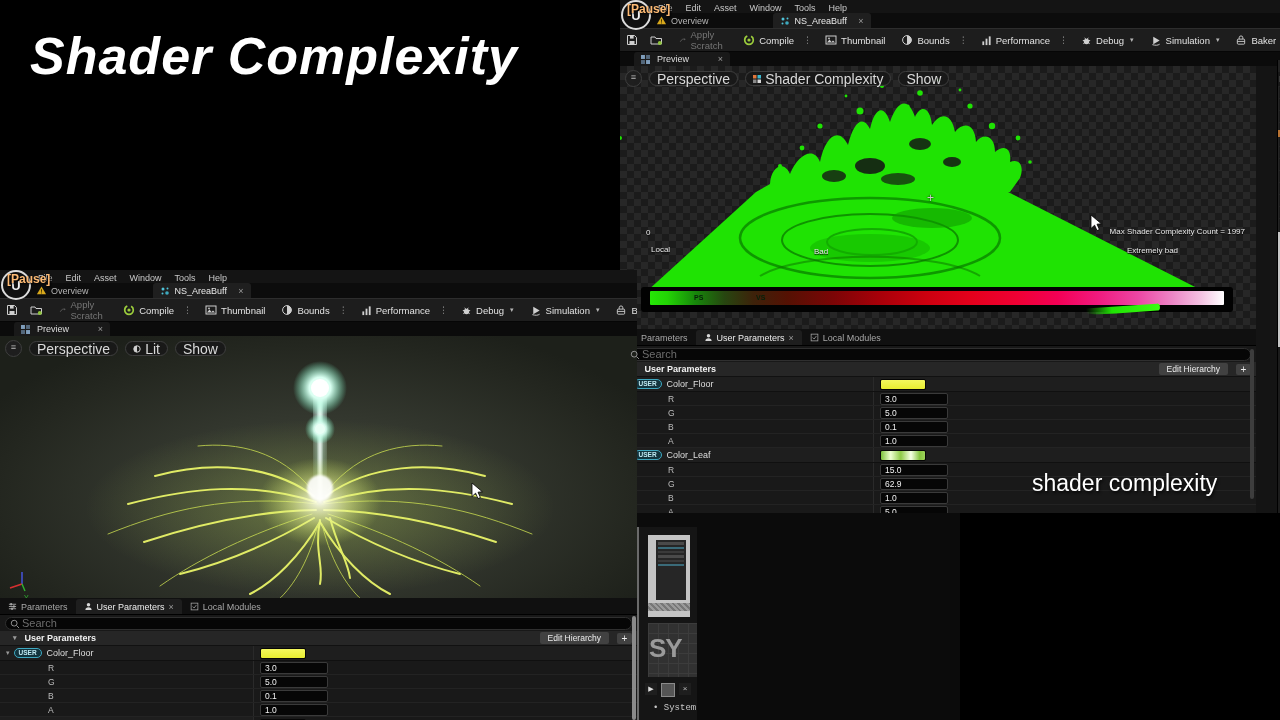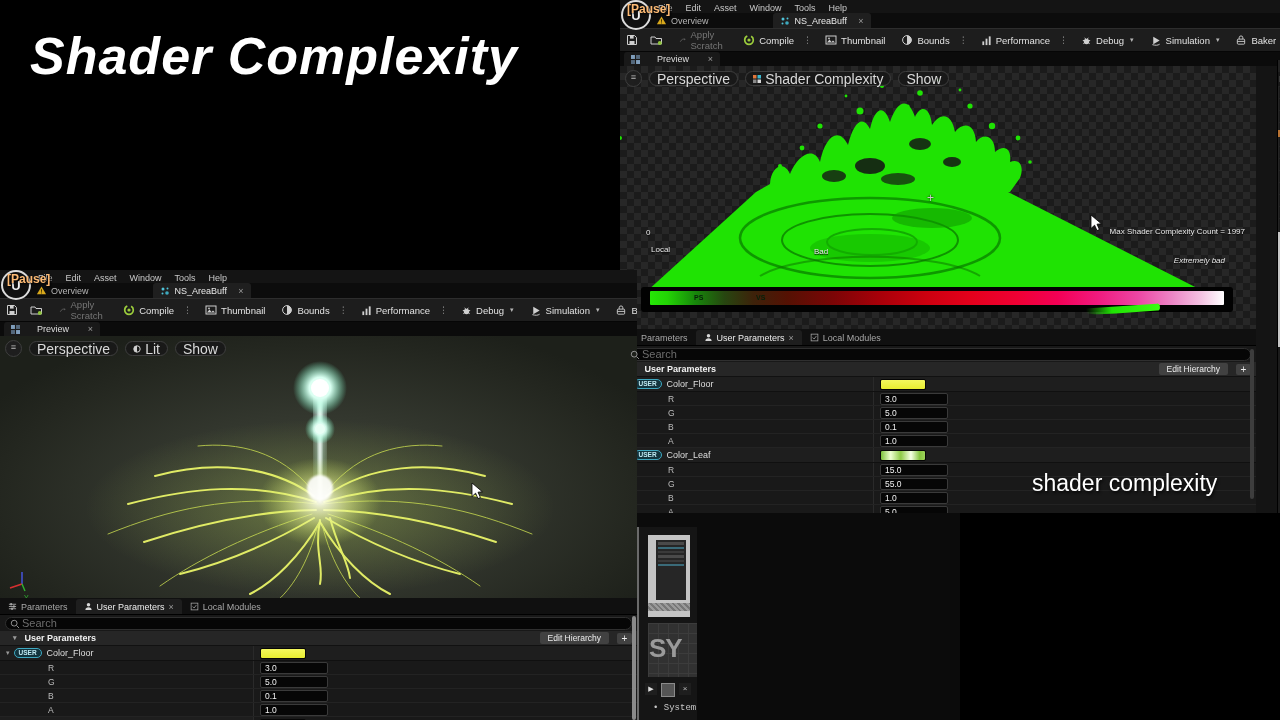--- a/index.html
+++ b/index.html
@@ -18,21 +18,21 @@
   .tabclose{color:#9a9a9a;font-size:9px;margin-left:auto;}
   .logo{position:absolute;z-index:9;width:26px;height:26px;border-radius:50%;border:2px solid #dcdcdc;background:#101010;display:flex;align-items:center;justify-content:center;color:#f0f0f0;font-weight:bold;font-size:13px;}
   .pause{position:absolute;z-index:10;color:#fdba74;font-weight:700;font-size:12px;text-shadow:1px 1px 2px #000;}
   .toolbar{height:22px;background:#1d1d1d;border-top:1px solid #2d2d2d;border-bottom:1px solid #060606;display:flex;align-items:center;font-size:9.5px;color:#e2e2e2;}
   .tbtn{display:flex;align-items:center;gap:4px;padding:0 6px;height:100%;}
   .tbtn.dim{color:#757575;}
   .tsep{width:1px;height:70%;background:#0b0b0b;margin:0 2px;}
   .kebab{color:#9a9a9a;font-size:9px;padding:0 3px;}
   .chev{color:#b5b5b5;font-size:7px;margin-left:2px;}
   .ptabrow{height:14px;background:#0b0b0b;display:flex;align-items:flex-end;}
-  .ptab{display:flex;align-items:center;gap:17px;background:#191919;height:14px;padding:0 7px;font-size:9px;color:#ddd;border-radius:3px 3px 0 0;margin-left:4px;min-width:82px;}
+  .ptab{display:flex;align-items:center;gap:7px;background:#191919;height:14px;padding:0 7px;font-size:9px;color:#ddd;border-radius:3px 3px 0 0;margin-left:14px;min-width:82px;}
 
   
   .vp{position:relative;overflow:hidden;}
   .vp-left{width:637px;height:262px;background:radial-gradient(ellipse 60% 70% at 50% 62%,#404538 0%,#33372e 45%,#23261f 85%,#1d201a 100%);}
   .vp-right{width:636px;height:263px;background:conic-gradient(#272727 90deg,#1b1b1b 90deg 180deg,#272727 180deg 270deg,#1b1b1b 270deg) 0 0/14px 14px;}
   .pillrow{position:absolute;top:4px;left:5px;display:flex;gap:7px;align-items:center;z-index:6;}
   .hambtn{width:15px;height:15px;border-radius:50%;background:rgba(30,30,30,.92);border:1px solid #3e3e3e;color:#bbb;font-size:9px;line-height:13px;text-align:center;}
   .pill{background:rgba(24,24,24,.9);border:1px solid #3e3e3e;border-radius:8px;height:13px;display:flex;align-items:center;padding:0 7px;font-size:14px;color:#d9d9d9;gap:4px;}
   .ovl{position:absolute;font-size:8px;color:#e9e9e9;text-shadow:0 1px 1px #000;z-index:5;}
   .legend{position:absolute;left:21px;top:221px;width:592px;height:25px;background:#020202;border-radius:3px;z-index:4;}
@@ -264,21 +264,21 @@
       <ellipse cx="252" cy="176" rx="45" ry="13" fill="none" stroke="#0a8500" stroke-width="2" opacity=".6"></ellipse>
       <ellipse cx="250" cy="182" rx="60" ry="14" fill="#12b000" opacity=".5"></ellipse>
       <ellipse cx="312" cy="152" rx="40" ry="10" fill="#0e9800" opacity=".55"></ellipse>
       <path d="M140,210 a120,32 0 0 1 220,0" fill="none" stroke="#0c6e00" stroke-width="2" opacity=".5"></path>
     </svg>
 
     <div class="ovl" style="left:26px;top:162px;">0</div>
     <div class="ovl" style="left:31px;top:179px;">Local</div>
     <div class="ovl" style="left:194px;top:181px;">Bad</div>
     <div class="ovl" style="left:460px;top:161px;width:165px;text-align:right;">Max Shader Complexity Count = 1997</div>
-    <div class="ovl" style="left:460px;top:190px;width:145px;text-align:right;font-style:italic;">Extremely bad</div>
+    <div class="ovl" style="left:460px;top:180px;width:145px;text-align:center;">Extremely bad</div>
     <div class="crosshair" style="left:307px;top:125px;">+</div>
 
     <div class="legend">
       <div class="grad">
         <span class="psvs" style="left:44px;">PS</span>
         <span class="psvs" style="left:106px;">VS</span>
       </div>
     </div>
     <div class="streak"></div>
 
@@ -372,21 +372,21 @@
     <div class="crow">
         <div class="labelcol">
           <span class="clabel">R</span>
         </div>
         <div class="vbox">15.0</div>
       </div>
     <div class="crow">
         <div class="labelcol">
           <span class="clabel">G</span>
         </div>
-        <div class="vbox">55.0</div>
+        <div class="vbox">62.9</div>
       </div>
     <div class="crow">
         <div class="labelcol">
           <span class="clabel">B</span>
         </div>
         <div class="vbox">1.0</div>
       </div>
     <div class="crow">
         <div class="labelcol">
           <span class="clabel">A</span>

